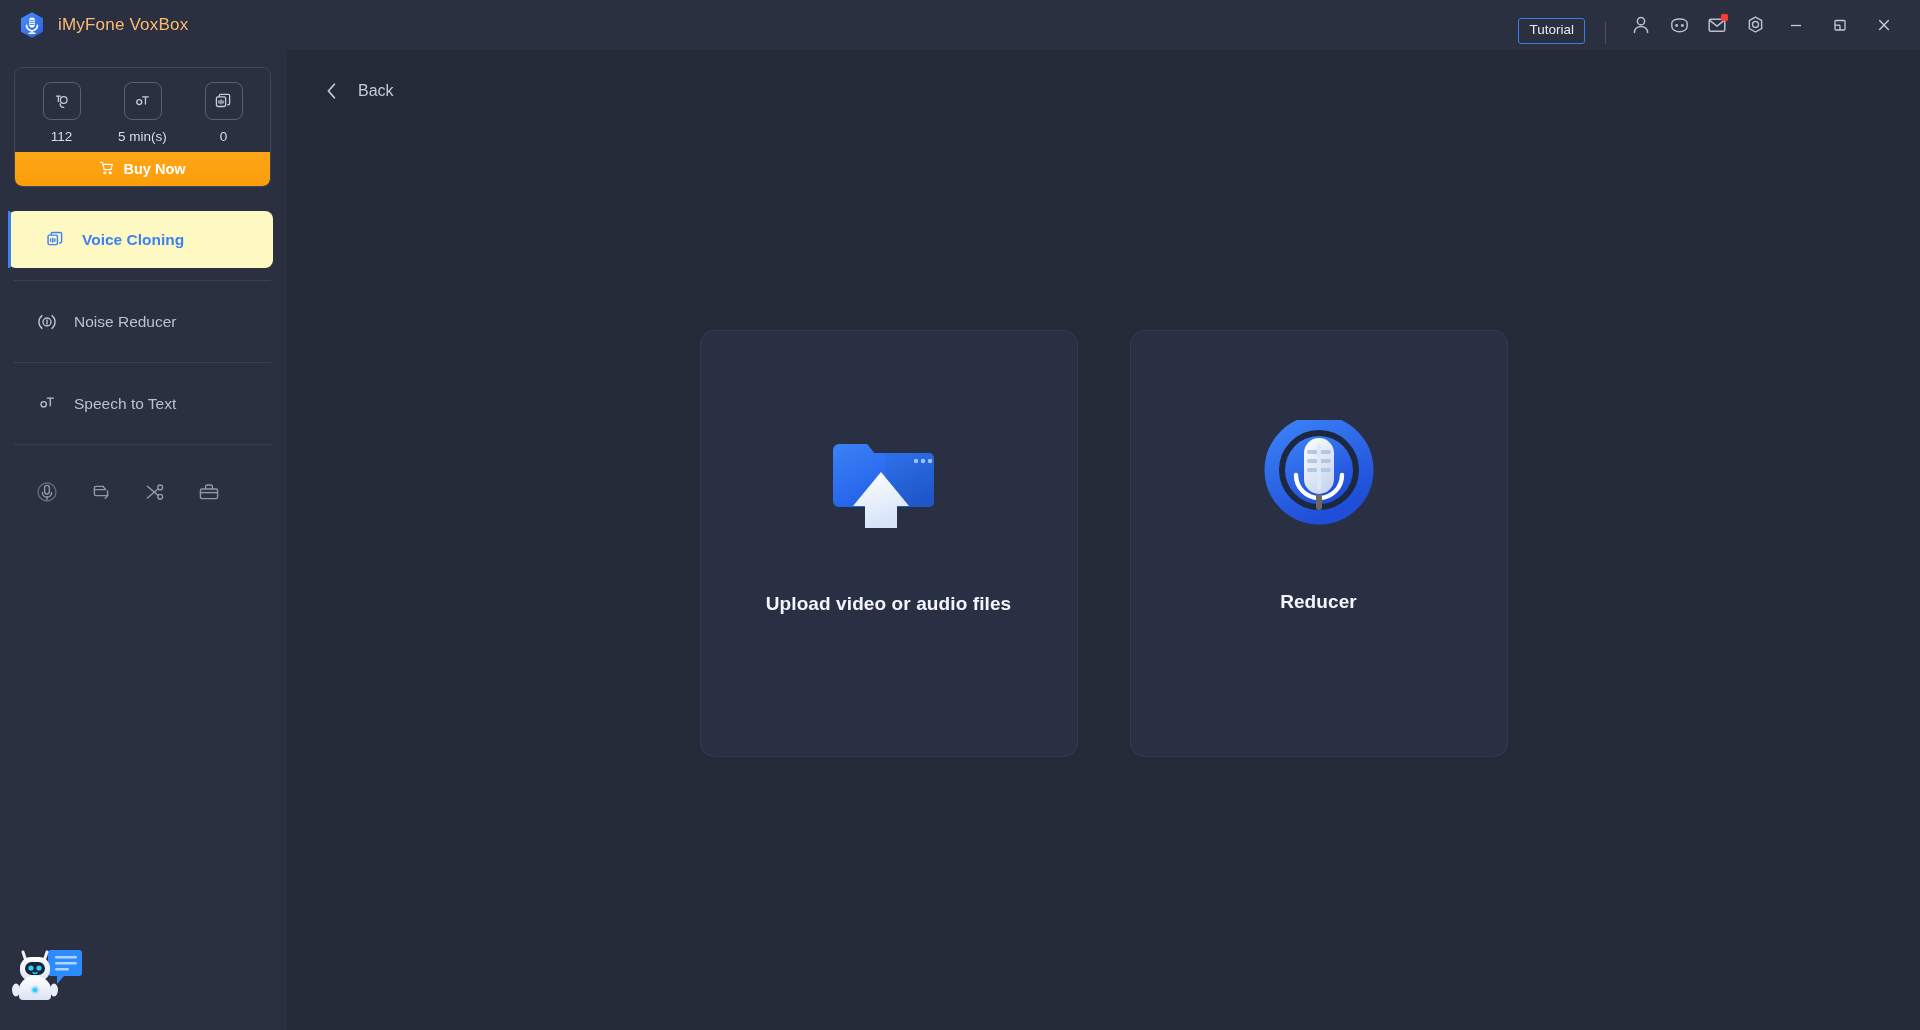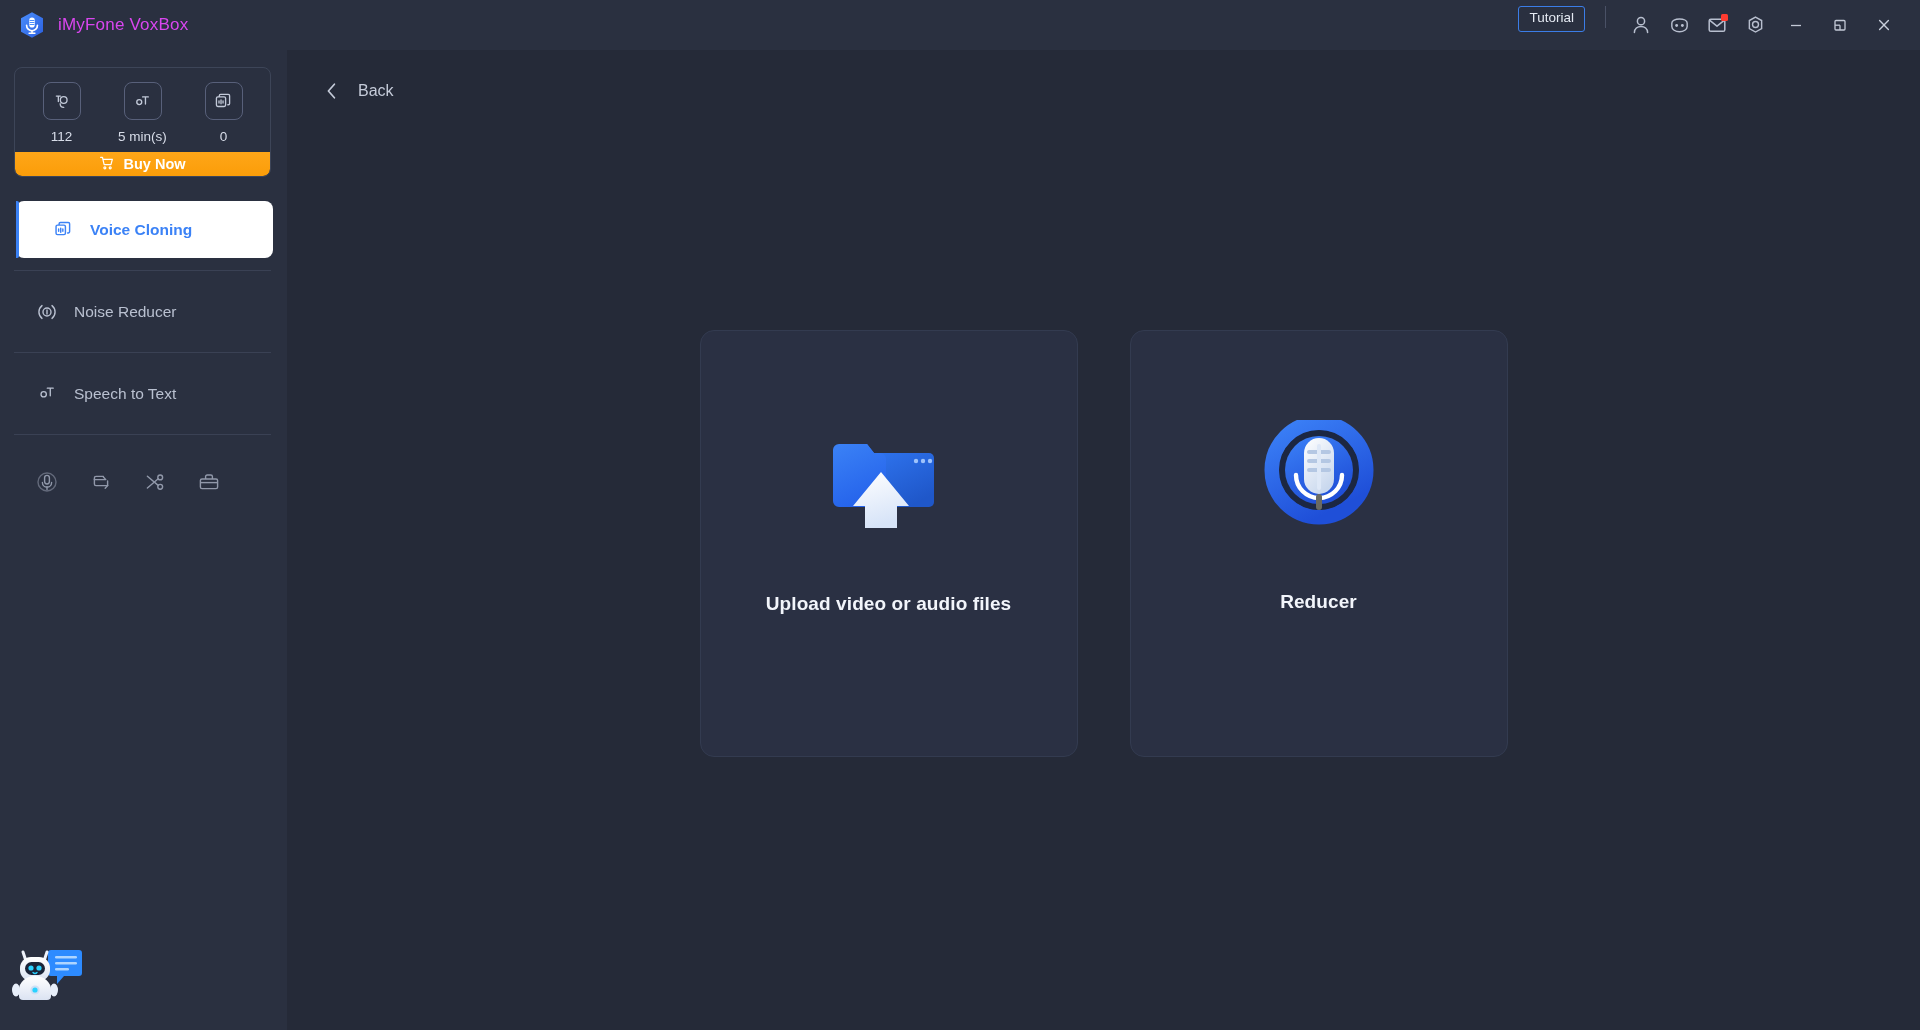--- a/index.html
+++ b/index.html
@@ -43,31 +43,31 @@
 
   .logo-hex {
     width: 28px;
     height: 28px;
     position: relative;
     display: block;
   }
 
   .app-title {
     font-size: 17px;
-    color: #d946ef;
+    color: #fdba74;
     letter-spacing: 0.2px;
     font-weight: 400;
     white-space: nowrap;
   }
 
   .titlebar-spacer { flex: 1 1 auto; }
 
   .titlebar-right {
     display: flex;
-    align-items: flex-start;
+    align-items: flex-end;
     gap: 0px;
   }
 
   .tutorial-btn {
     border: 1px solid #3b7de8;
     border-radius: 3px;
     color: #e4e9f2;
     font-size: 13.5px;
     padding: 4px 10px 5px;
     background: transparent;
@@ -168,21 +168,21 @@
   }
 
   .credit-value {
     font-size: 13.5px;
     color: #d8dde9;
     white-space: nowrap;
   }
 
   .buy-now {
     background: linear-gradient(180deg,#ffa618 0%, #fb9d09 100%);
-    height: 24px;
+    height: 34px;
     display: flex;
     align-items: center;
     justify-content: center;
     gap: 8px;
     cursor: pointer;
     color: #ffffff;
     font-size: 14.5px;
     font-weight: bold;
     border-radius: 0 0 7px 7px;
   }
@@ -201,25 +201,25 @@
     padding-left: 36px;
     color: #b9c0d0;
     font-size: 15.5px;
     cursor: pointer;
     position: relative;
     margin: 0 14px 0 0;
     border-radius: 0 8px 8px 0;
   }
 
   .nav-item.active {
-    background: #ffffff;
+    background: #fef9c3;
     color: #3b82f6;
     font-weight: bold;
     border-radius: 8px;
-    margin-left: 16px;
+    margin-left: 8px;
   }
   .nav-item.active::before {
     content: "";
     position: absolute;
     left: 0; top: 0; bottom: 0;
     width: 3px;
     background: #3b82f6;
     border-radius: 0 2px 2px 0;
   }
 

